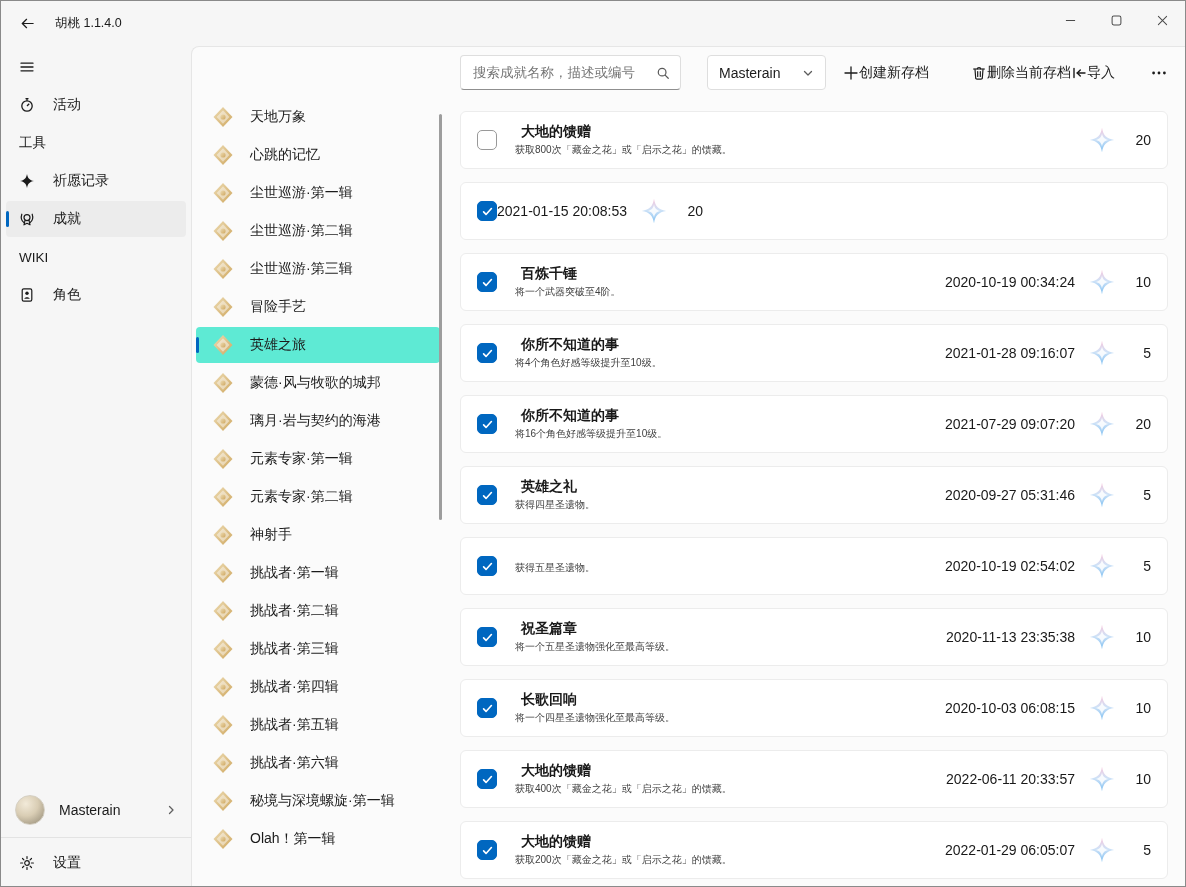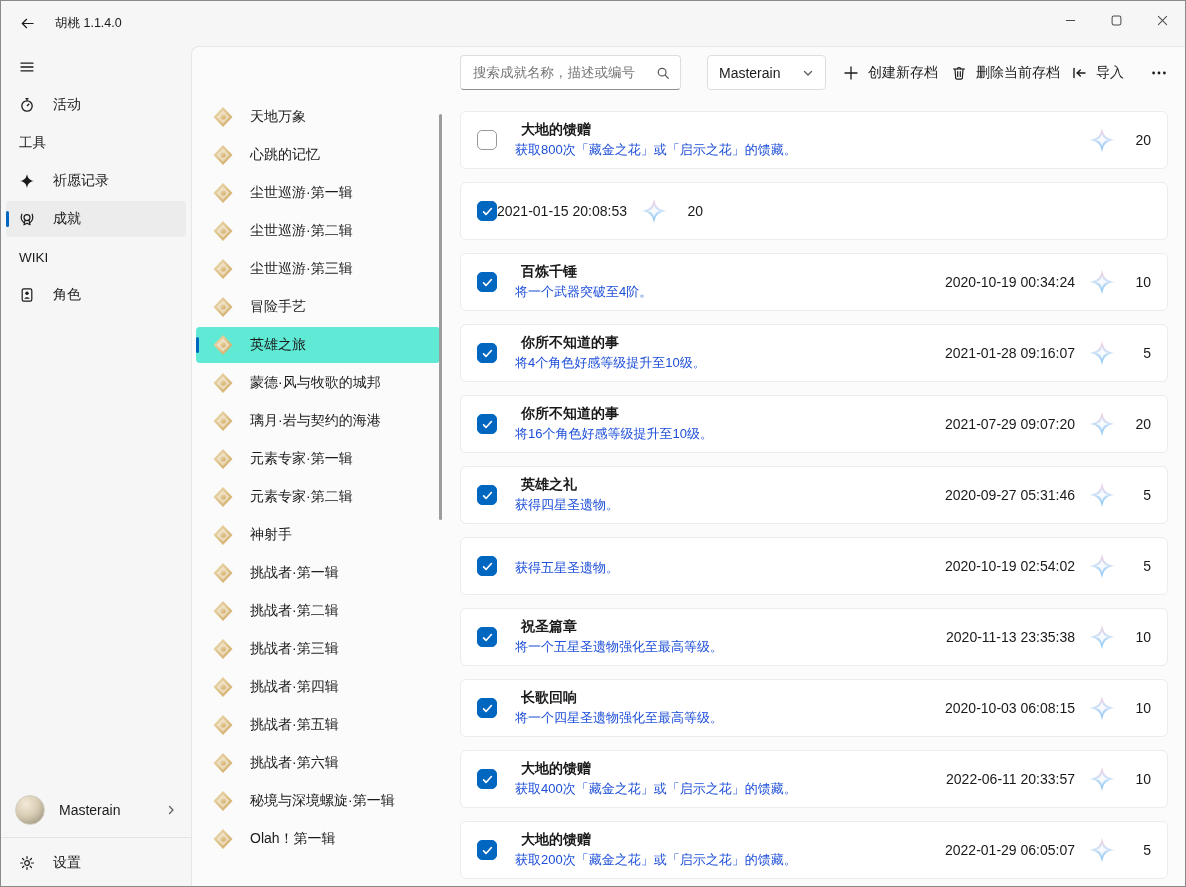--- a/index.html
+++ b/index.html
@@ -60,24 +60,24 @@
     font-size:13.5px; color:#1b1b1b; padding:0 0 0 10px;
     font-family:"Liberation Sans","DejaVu Sans",sans-serif; }
   .search-box input::placeholder { color:#757575; }
   .search-icon { width:14px; height:14px; color:#5a5a5a; flex-shrink:0; }
   .archive-select { position:absolute; left:515px; top:8px; width:119px; height:35px;
     background:#fff; border:1px solid #dedede; border-radius:4px;
     display:flex; align-items:center; padding:0 11px; }
   .archive-name { flex:1; font-size:14px; color:#1b1b1b; }
   .select-chevron { width:12px; height:12px; color:#5c5c5c; }
   .tool-btn { position:absolute; top:8px; height:35px; border-radius:4px;
-    display:flex; align-items:center; gap:9px; padding:0 10px; font-size:14px; color:#1b1b1b; }
+    display:flex; align-items:center; padding:0 10px; font-size:14px; color:#1b1b1b; }
   .tool-btn .t-icon { width:16px; height:16px; display:block; color:#1b1b1b; }
   .btn-create { left:641px; }
-  .btn-delete { left:749px; }
+  .btn-delete { left:769px; }
   .btn-import { left:869px; }
   .btn-more  { left:948px; width:38px; justify-content:center; }
   
   .cat-list { position:absolute; left:0; top:50px; width:252px; }
   .cat-item { position:relative; height:36px; margin:2px 4px; padding-left:16px;
     display:flex; align-items:center; border-radius:4px; }
   .cat-item.selected { background:#5eead4; }
   .cat-icon { width:22px; height:22px; margin-right:16px; flex-shrink:0; }
   .cat-label { font-size:14px; color:#1b1b1b; white-space:nowrap; }
   .cat-scrollbar { position:absolute; left:247px; top:67px; width:3px; height:406px;
@@ -85,21 +85,21 @@
   
   .card-list { position:absolute; left:268px; top:64px; width:708px; }
   .card { height:58px; margin-bottom:13px; background:#fff; border:1px solid #ececec;
     border-radius:6px; display:flex; align-items:center; padding:0 16px; }
   .checkbox { width:20px; height:20px; border-radius:5px; border:1px solid #999;
     background:#fff; flex-shrink:0; display:flex; align-items:center; justify-content:center; }
   .checkbox.checked { background:var(--accent,#0067c0); border-color:var(--accent,#0067c0); }
   .checkbox svg { width:13px; height:13px; display:block; }
   .card-text { margin-left:18px; flex:1; min-width:0; }
   .card-title { font-size:14px; font-weight:600; color:#191919; line-height:1.2;margin-left:6px; }
-  .card-desc { font-size:13px; color:#1d4ed8; margin-top:4px; }
+  .card-desc { font-size:10px; color:#404040; margin-top:4px; }
   .card-right { display:flex; align-items:center; }
   .card-date { font-size:14px; color:#191919; margin-right:14px; white-space:nowrap; }
   .gem { width:26px; height:26px; margin-right:14px; flex-shrink:0; }
   .card-value { font-size:14px; color:#191919; min-width:22px; text-align:right; }
   .icon-svg svg, .nav-icon svg, .cat-icon svg, .gem svg, .search-icon svg,
   .select-chevron svg, .user-chevron svg, .t-icon svg, .settings-icon svg,
   .back-btn span svg, .hamburger span svg, .win-btn span svg { width:100%; height:100%; display:block; }
 </style>
 </head>
 <body>

